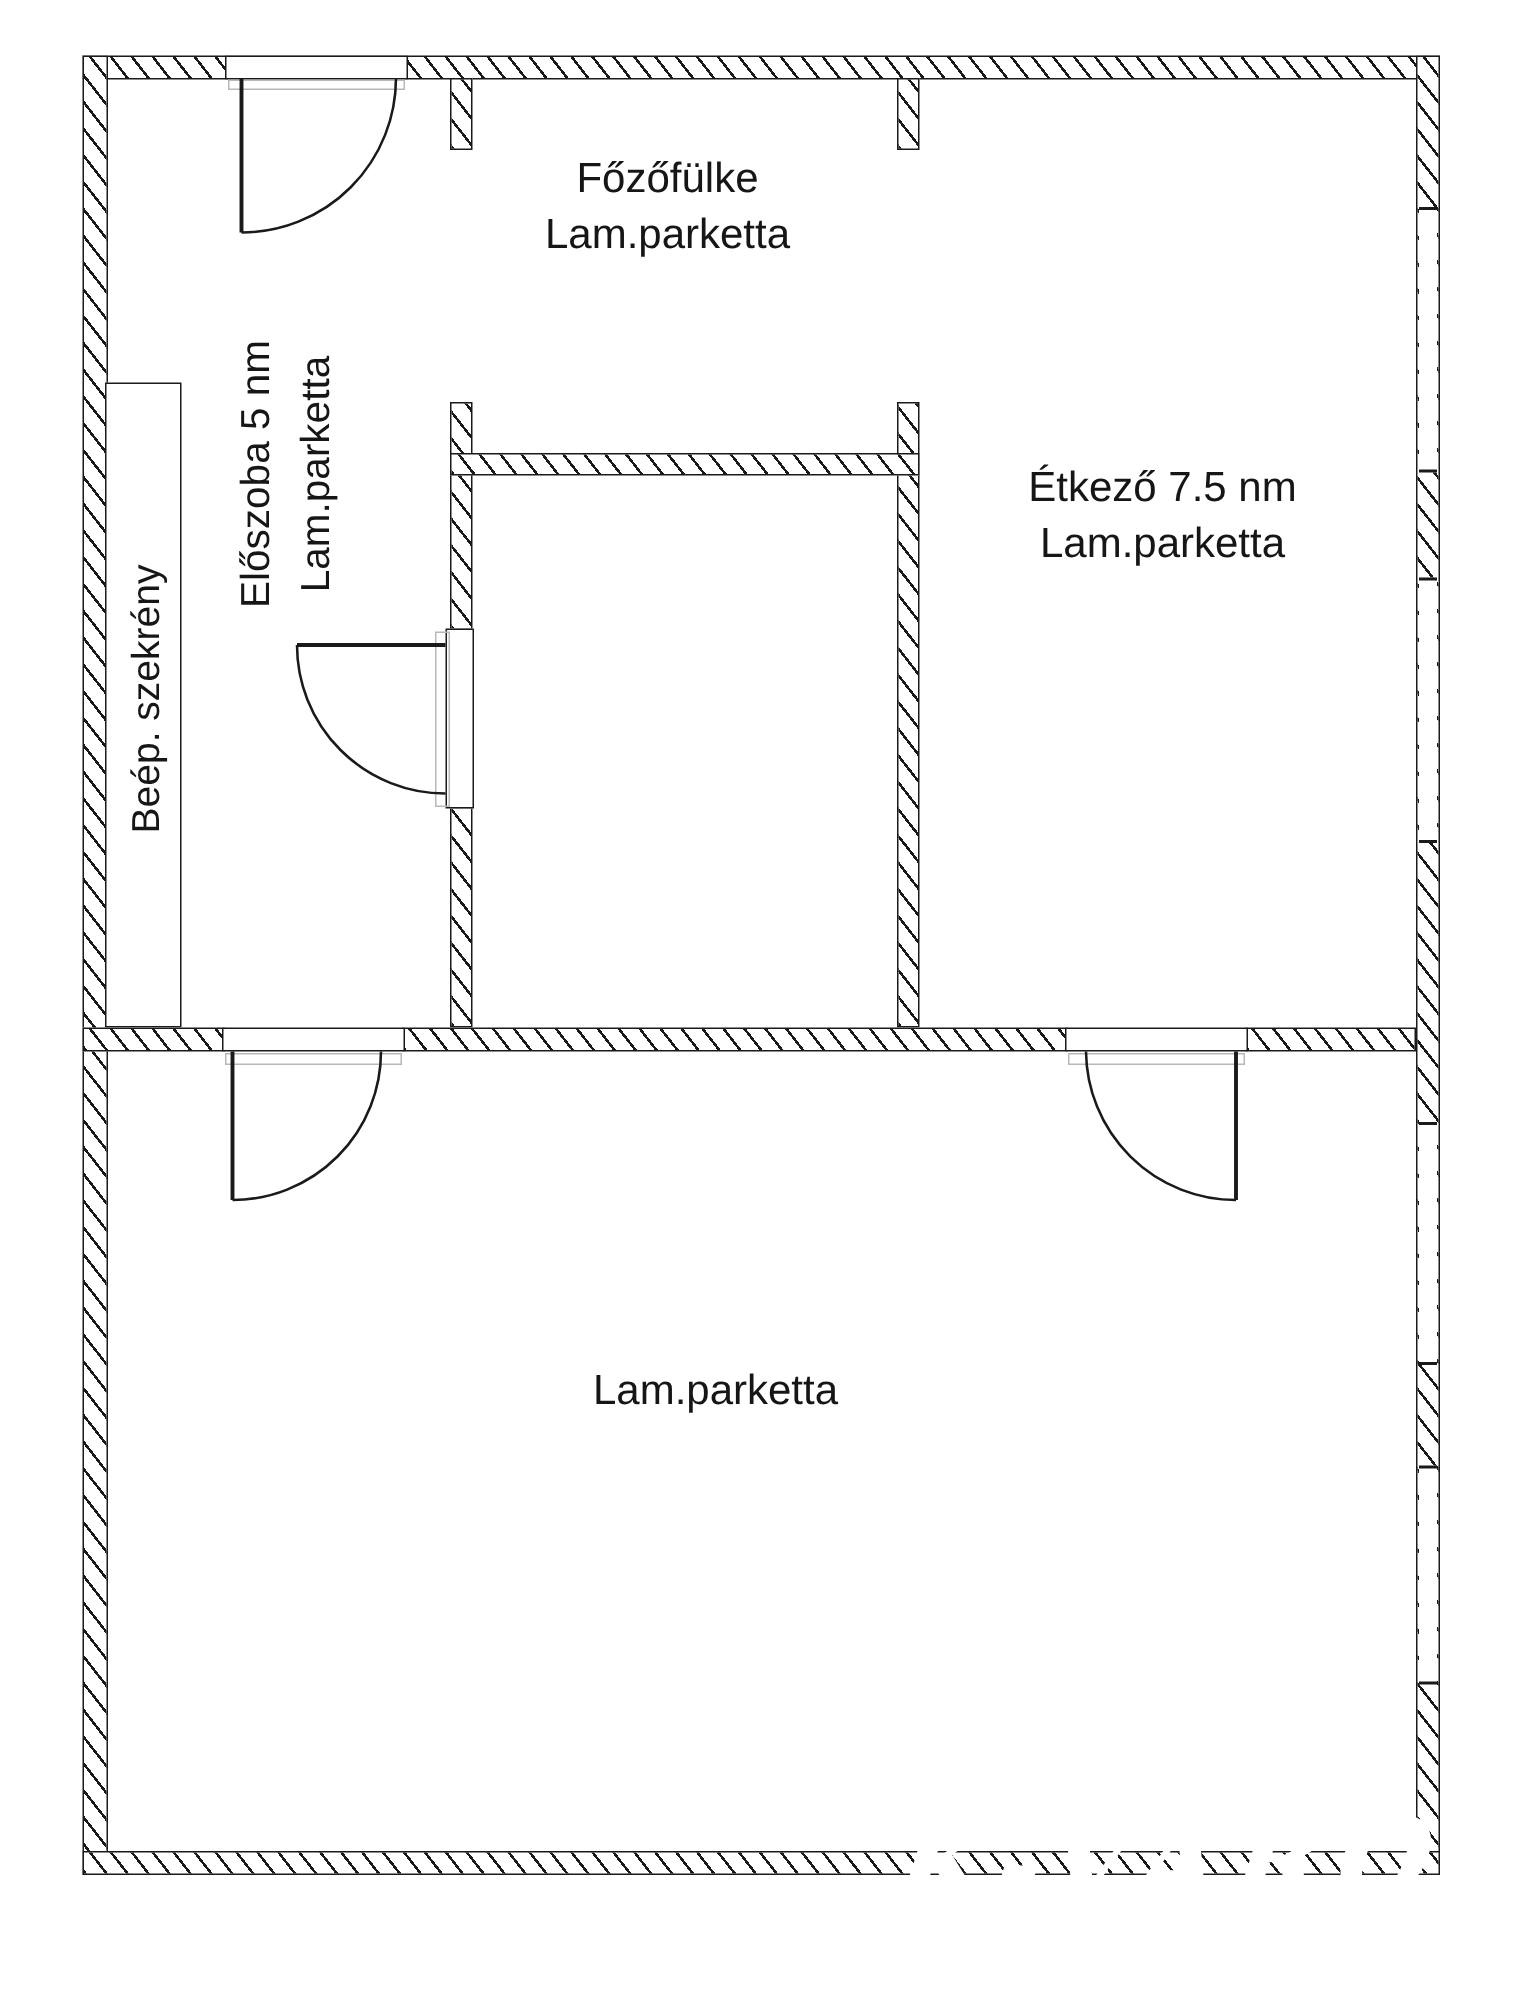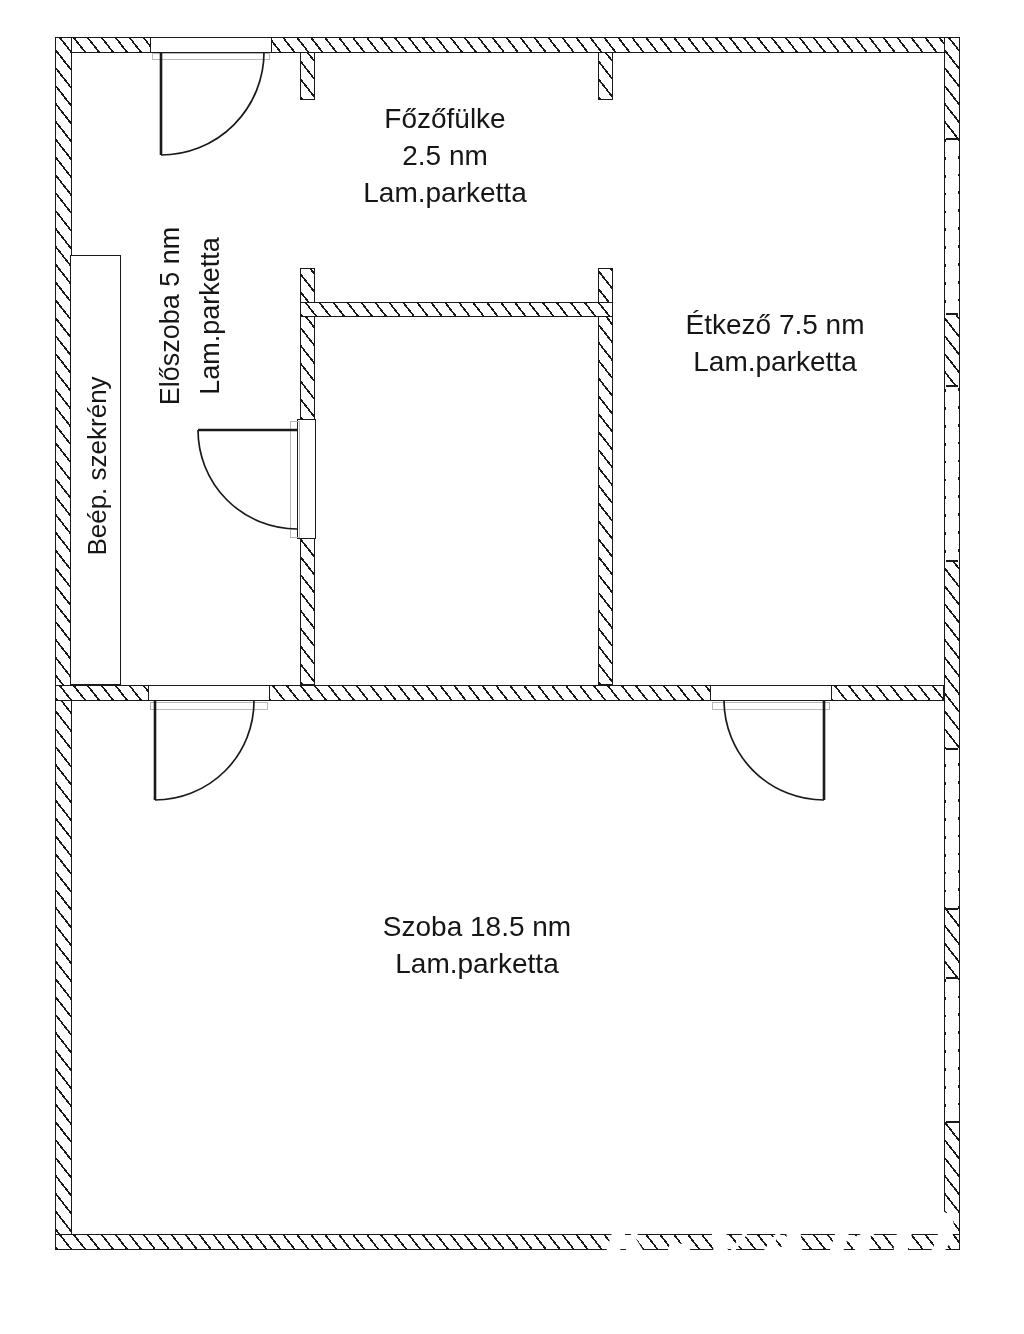--- a/index.html
+++ b/index.html
@@ -97,34 +97,32 @@
     <path d="M198,430 L297,430" stroke="#1a1a1a" stroke-width="2.6" fill="none"></path>
     <path d="M198,430 A99,99 0 0 0 297,529" stroke="#1a1a1a" stroke-width="1.7" fill="none"></path>
     <path d="M155,701 L155,800" stroke="#1a1a1a" stroke-width="2.6" fill="none"></path>
     <path d="M155,800 A99,99 0 0 0 254,701" stroke="#1a1a1a" stroke-width="1.7" fill="none"></path>
     <path d="M824,701 L824,800" stroke="#1a1a1a" stroke-width="2.6" fill="none"></path>
     <path d="M824,800 A100,100 0 0 1 724,701" stroke="#1a1a1a" stroke-width="1.7" fill="none"></path>
   </svg>
 
   <div class="label" style="left:295px;top:100px;width:300px;">
     <div>Főzőfülke</div>
-    <div>2.5 nm</div>
     <div>Lam.parketta</div>
   </div>
 
   <div class="label" style="left:620px;top:306px;width:310px;text-align:center;">
     <div>Étkező 7.5 nm</div>
     <div>Lam.parketta</div>
   </div>
 
   <div class="label" style="left:303px;top:432px;width:312px;">
   </div>
 
   <div class="label" style="left:322px;top:908px;width:310px;">
-    <div>Szoba 18.5 nm</div>
     <div>Lam.parketta</div>
   </div>
 
   <div class="vlabel" style="left:190px;top:316px;">
     <div>Előszoba 5 nm</div>
     <div>Lam.parketta</div>
   </div>
 
   <div class="vlabel" style="left:97px;top:466px;font-size:26px;">
     <div>Beép. szekrény</div>

